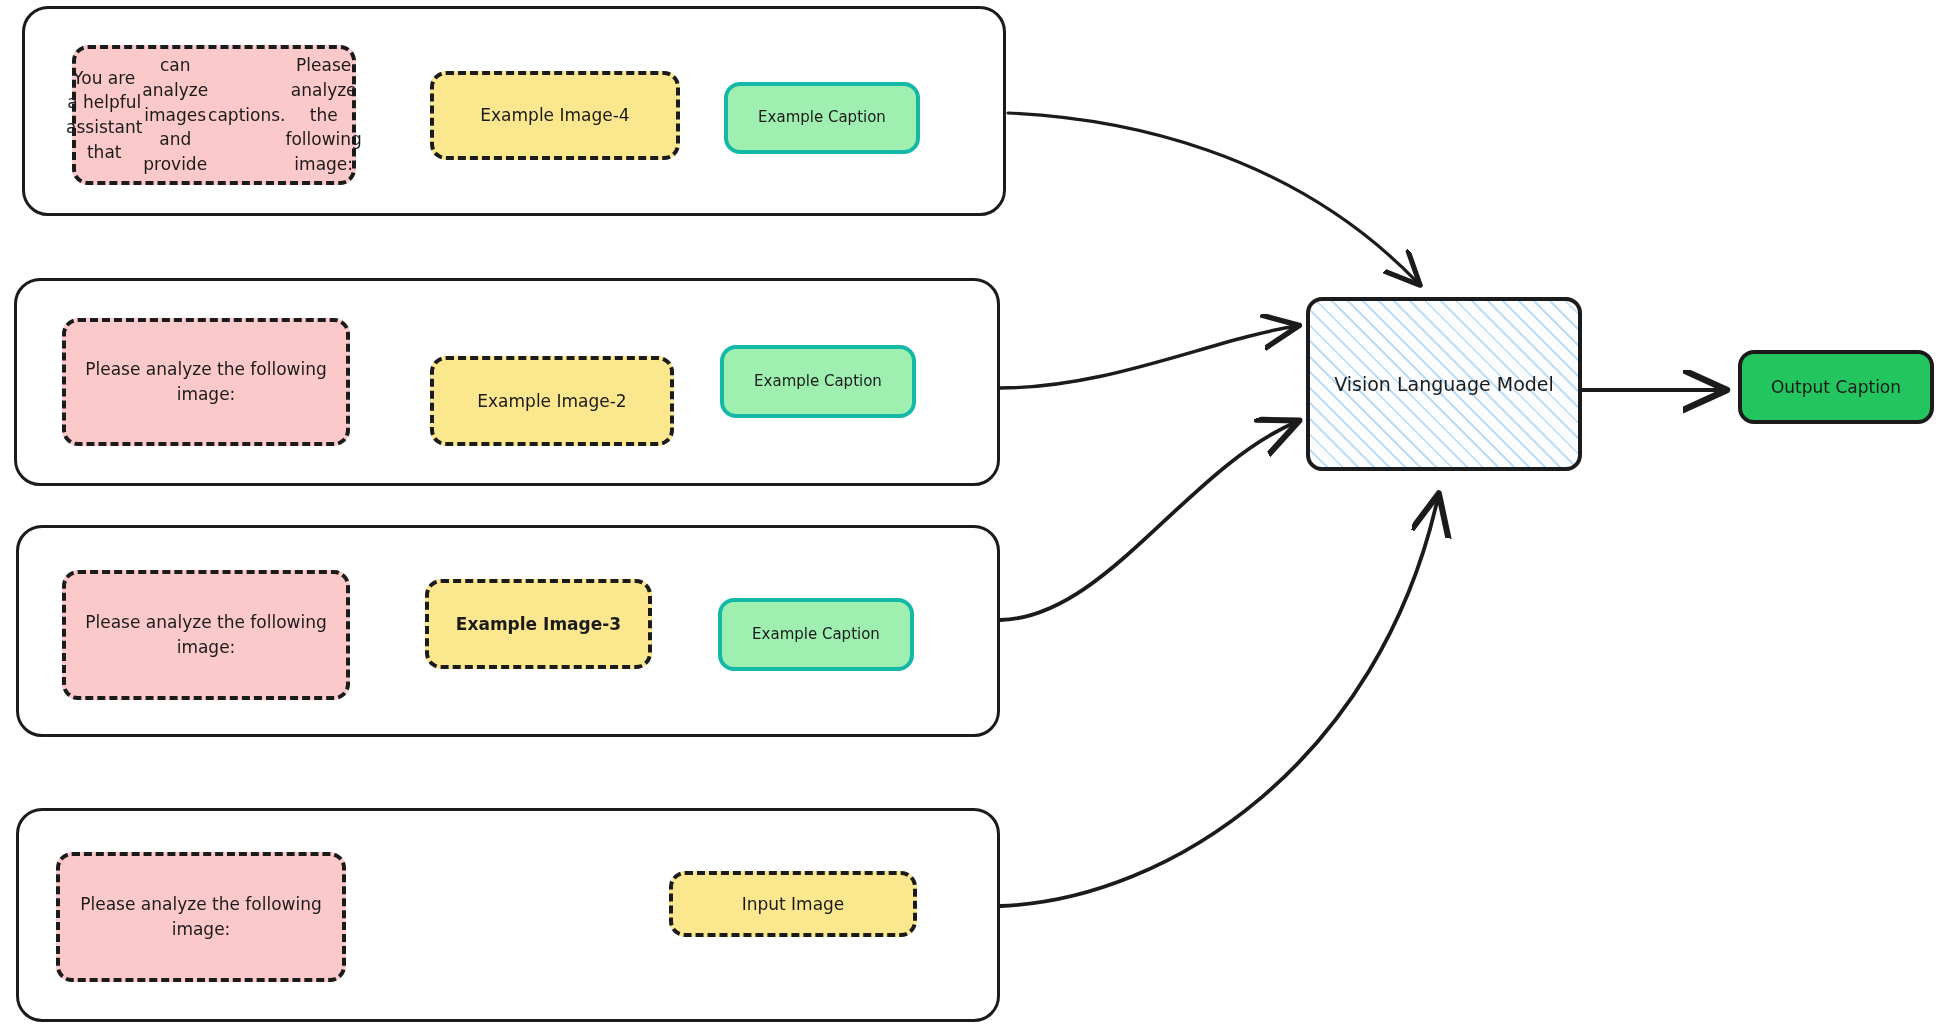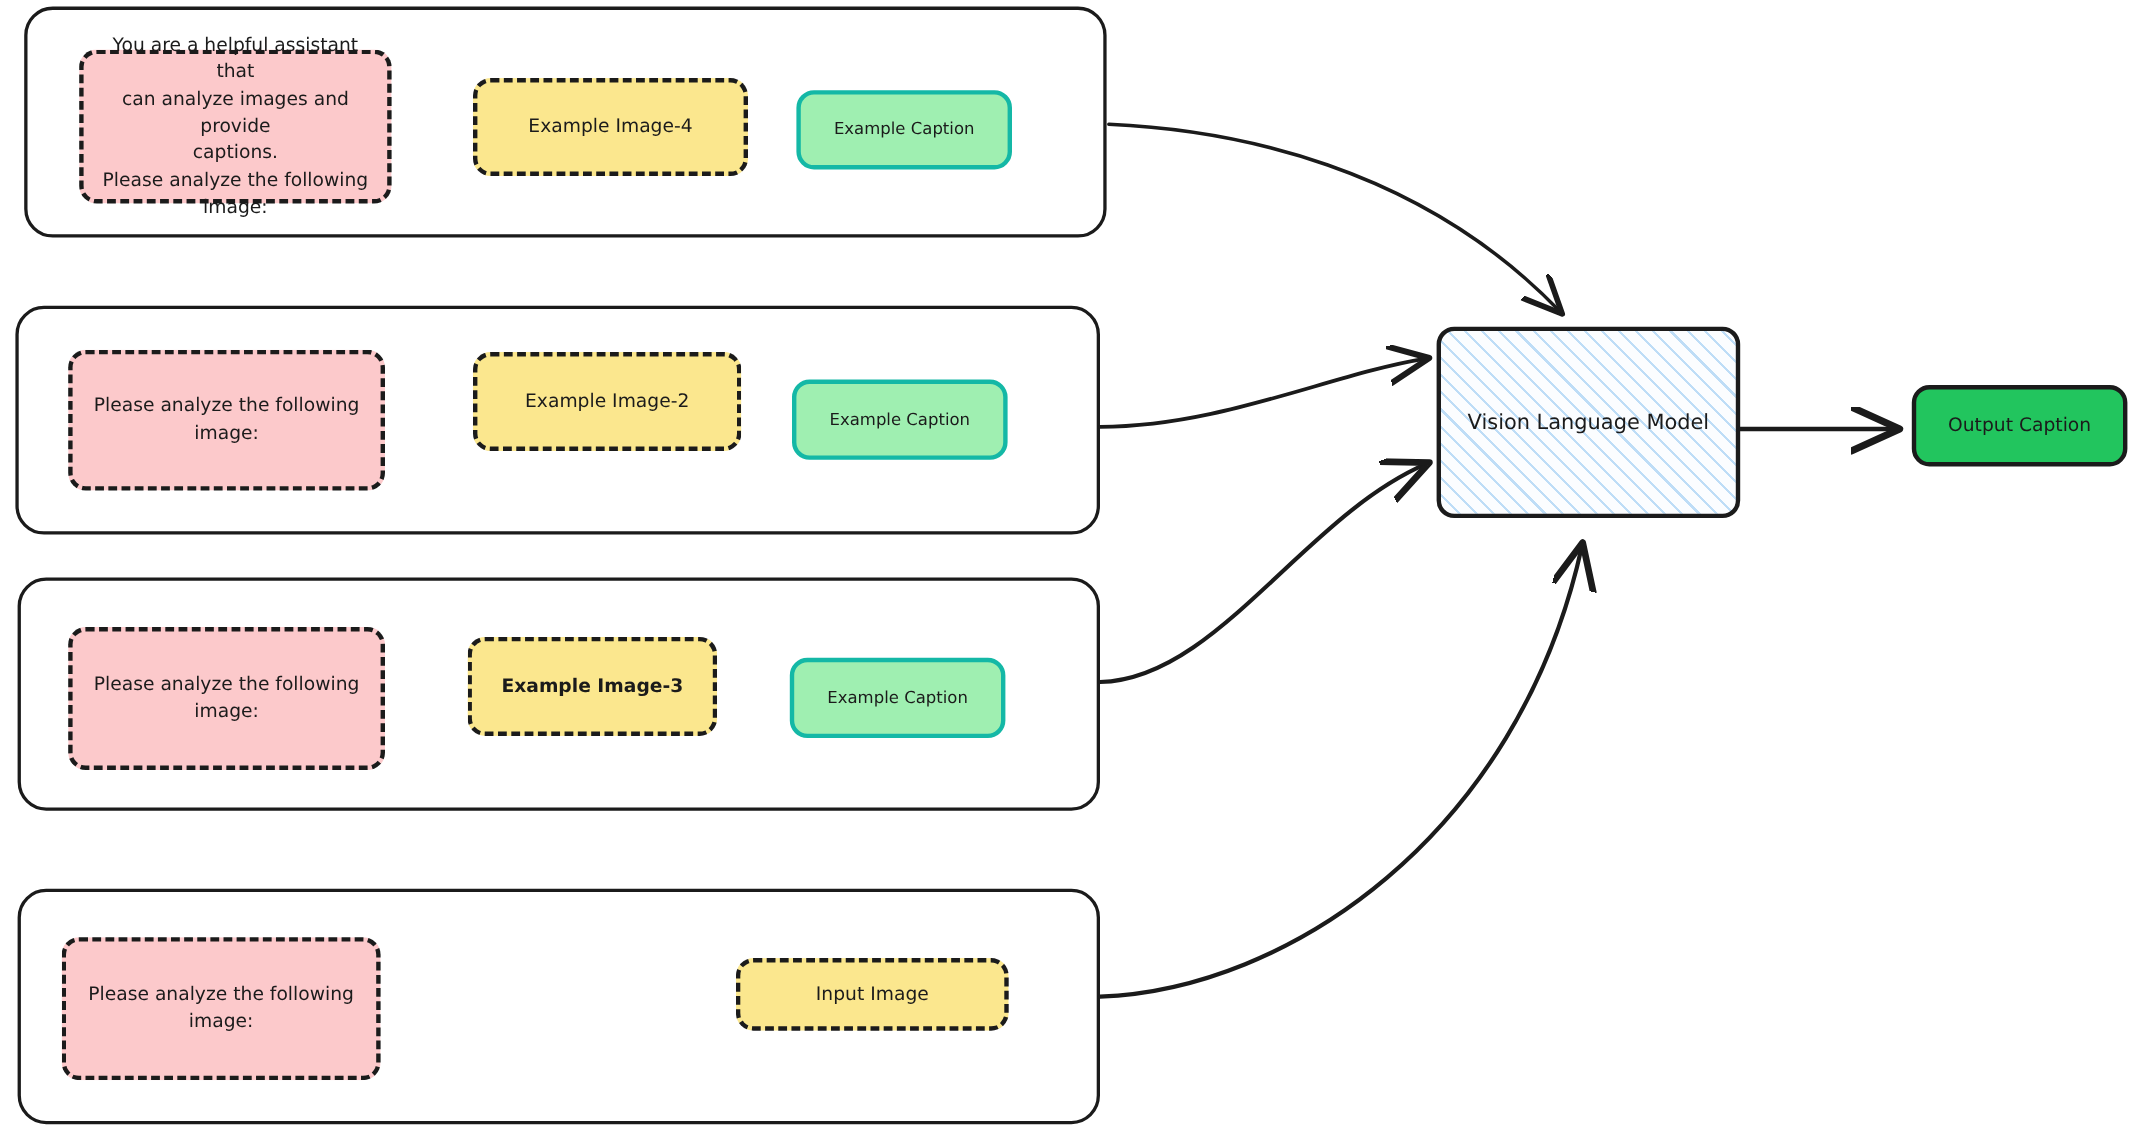--- a/index.html
+++ b/index.html
@@ -53,21 +53,21 @@
     color: #1b1b1b;
     z-index: 3;
     line-height: 1.45;
   }
 
   .node-prompt {
     background: #fcc9cb;
     border: 4px dashed #1b1b1b;
     font-size: 17px;
     padding: 17px 12px;
-    flex-direction: column;
+    flex-direction: row;
   }
 
   .node-prompt .line {
     display: block;
     width: 100%;
   }
   .node-prompt .spacer {
     display: block;
     height: 18px;
   }
@@ -165,21 +165,21 @@
     <span>Example Caption</span>
   </div>
 
   <div class="row-group" style="left:14px; top:278px; width:986px; height:208px;">
   </div>
 
   <div class="node node-prompt" style="left:62px; top:318px; width:288px; height:128px;">
     <span class="line">Please analyze the following image:</span>
   </div>
 
-  <div class="node node-image" style="left:430px; top:320px; width:244px; height:90px;">
+  <div class="node node-image" style="left:430px; top:356px; width:244px; height:90px;">
     <span>Example Image-2</span>
   </div>
 
   <div class="node node-caption" style="left:720px; top:345px; width:196px; height:73px;">
     <span>Example Caption</span>
   </div>
 
   <div class="row-group" style="left:16px; top:525px; width:984px; height:212px;">
   </div>
 

